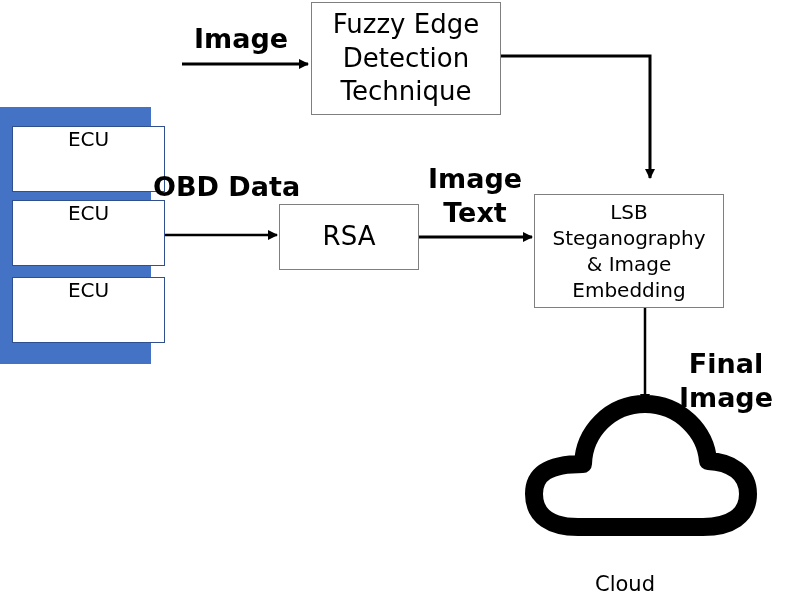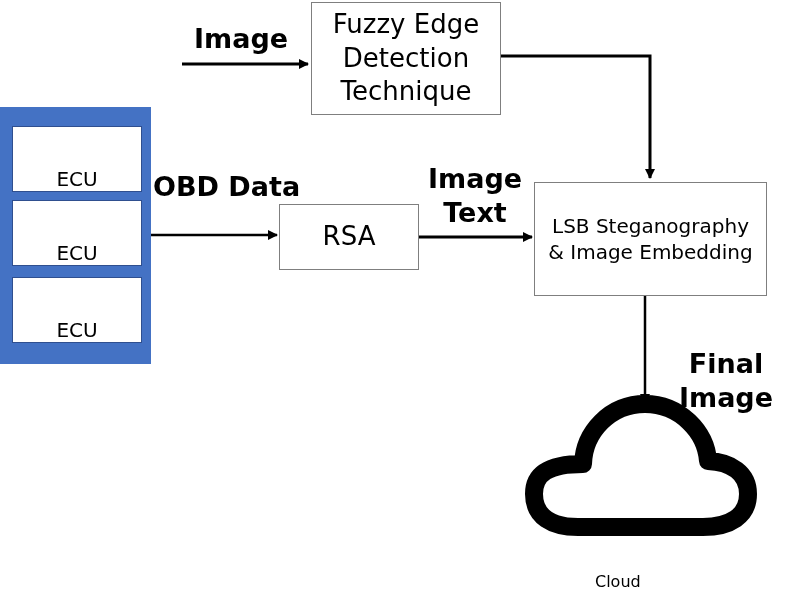--- a/index.html
+++ b/index.html
@@ -3,22 +3,22 @@
 <meta charset="utf-8">
 <style>
   html, body { margin: 0; padding: 0; background: #ffffff; }
   body { width: 800px; height: 600px; position: relative; overflow: hidden;
          font-family: "DejaVu Sans", sans-serif; color: #000; }
   .abs { position: absolute; }
   .box { position: absolute; background: #fff; border: 1.5px solid #7f7f7f;
          display: flex; align-items: center; justify-content: center; text-align: center;
          font-size: 26px; line-height: 1.3; box-sizing: border-box; white-space: pre-line; }
   .ecu-container { position: absolute; left: 0; top: 107px; width: 151px; height: 257px; background: #4472C4; }
-  .ecu { position: absolute; left: 12px; width: 130px; background: #fff; border: 1px solid #2f4f8f;
-         display: flex; align-items: flex-end; justify-content: center; font-size: 20px; box-sizing: border-box; }
+  .ecu { position: absolute; left: 12px; width: 153px; background: #fff; border: 1px solid #2f4f8f;
+         display: flex; align-items: flex-start; justify-content: center; font-size: 20px; box-sizing: border-box; }
   .label { position: absolute; font-weight: bold; font-size: 27px; line-height: 1.25; text-align: center; white-space: pre-line; }
   svg.arrows { position: absolute; left: 0; top: 0; }
 </style>
 </head>
 <body>
 
 <svg class="arrows" width="800" height="600">
   <defs>
     <marker id="ah" markerWidth="10" markerHeight="10" refX="9" refY="5" orient="auto" markerUnits="userSpaceOnUse">
       <path d="M0,0 L10,5 L0,10 Z" fill="#000"></path>
@@ -49,24 +49,24 @@
 <div class="box" style="left:311px;top:2px;width:190px;height:113px;">
   <span>Fuzzy Edge
 Detection
 Technique</span>
 </div>
 
 <div class="box" style="left:279px;top:204px;width:140px;height:66px;">
   <span>RSA</span>
 </div>
 
-<div class="box" style="left:534px;top:182px;width:233px;height:114px;font-size:20px;">
+<div class="box" style="left:534px;top:194px;width:190px;height:114px;font-size:20px;">
   <span>LSB Steganography
 &amp; Image Embedding</span>
 </div>
 
 <div class="label" style="left:194px;top:22px;">Image</div>
 <div class="label" style="left:153px;top:170px;">OBD Data</div>
 <div class="label" style="left:428px;top:162px;">Image
 Text</div>
 <div class="label" style="left:652px;top:347px;">Final Image</div>
 
-<div class="abs" style="left:595px;top:572px;font-size:16px;">Cloud</div>
+<div class="abs" style="left:595px;top:572px;font-size:21px;">Cloud</div>
 
 </body></html>

